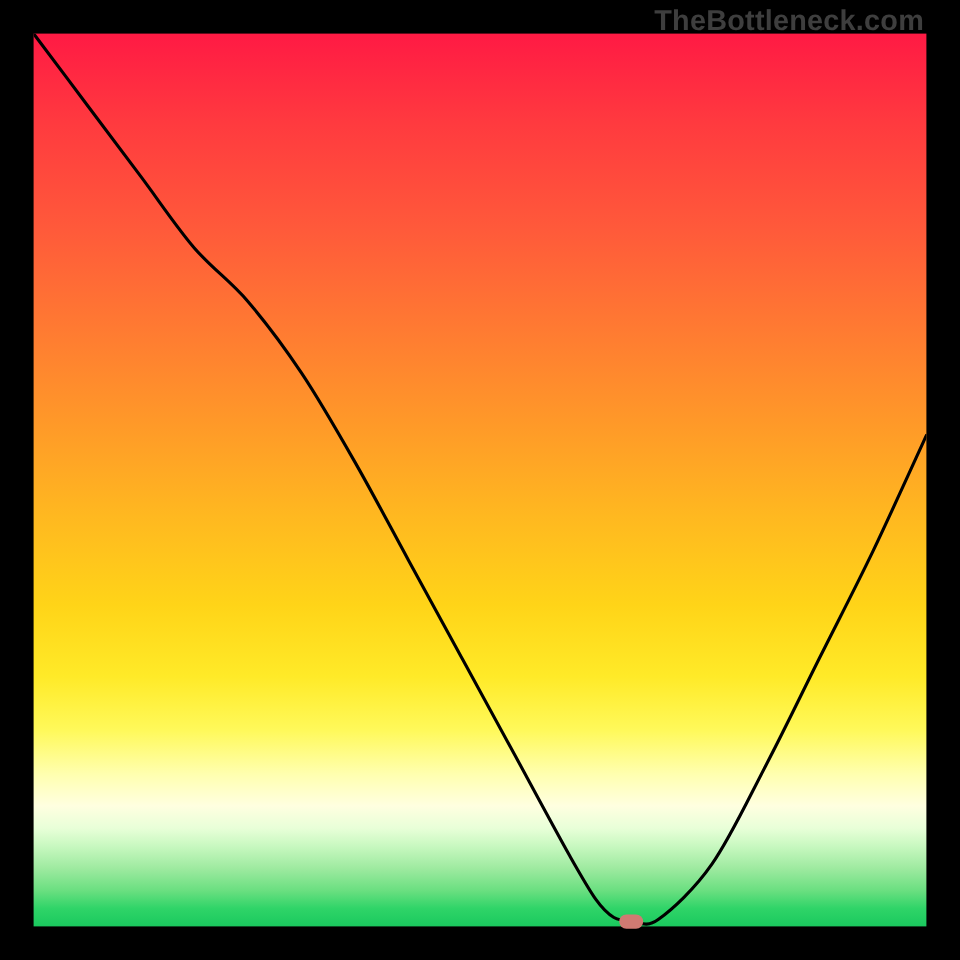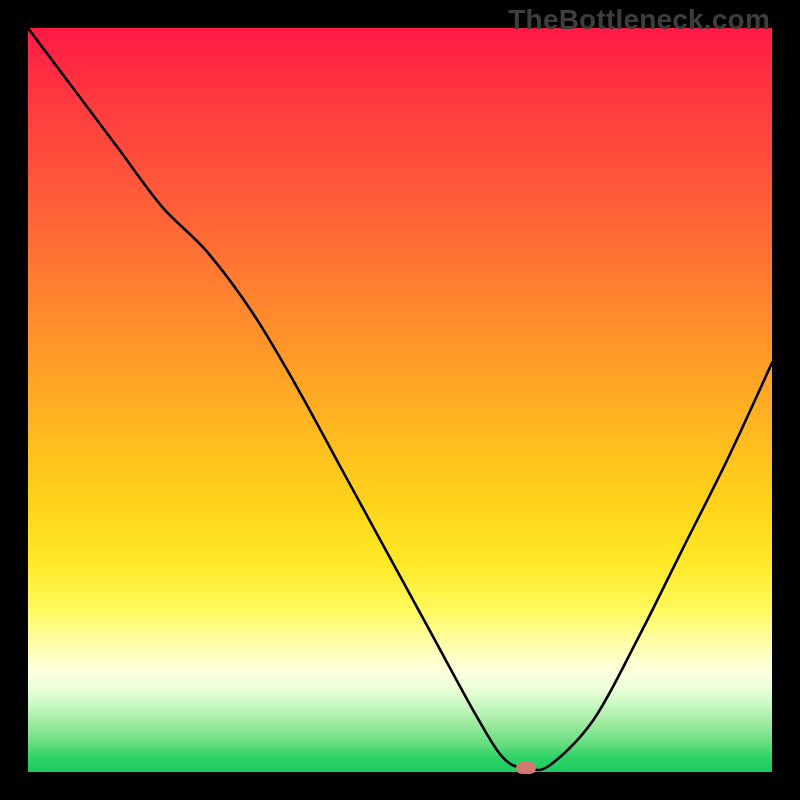--- a/index.html
+++ b/index.html
@@ -43,21 +43,21 @@
       #6adf80 96%,
       #2fd468 98%,
       #1ac95e 100%
     );
   }
   .watermark {
     position: absolute;
     top: 4px;
     right: 30px;
     color: #3e3e3e;
-    font-size: 28px;
+    font-size: 24px;
     font-weight: 600;
     letter-spacing: 0.2px;
     pointer-events: none;
     user-select: none;
   }
   svg.curve {
     position: absolute;
     left: 0;
     top: 0;
     width: 744px;

